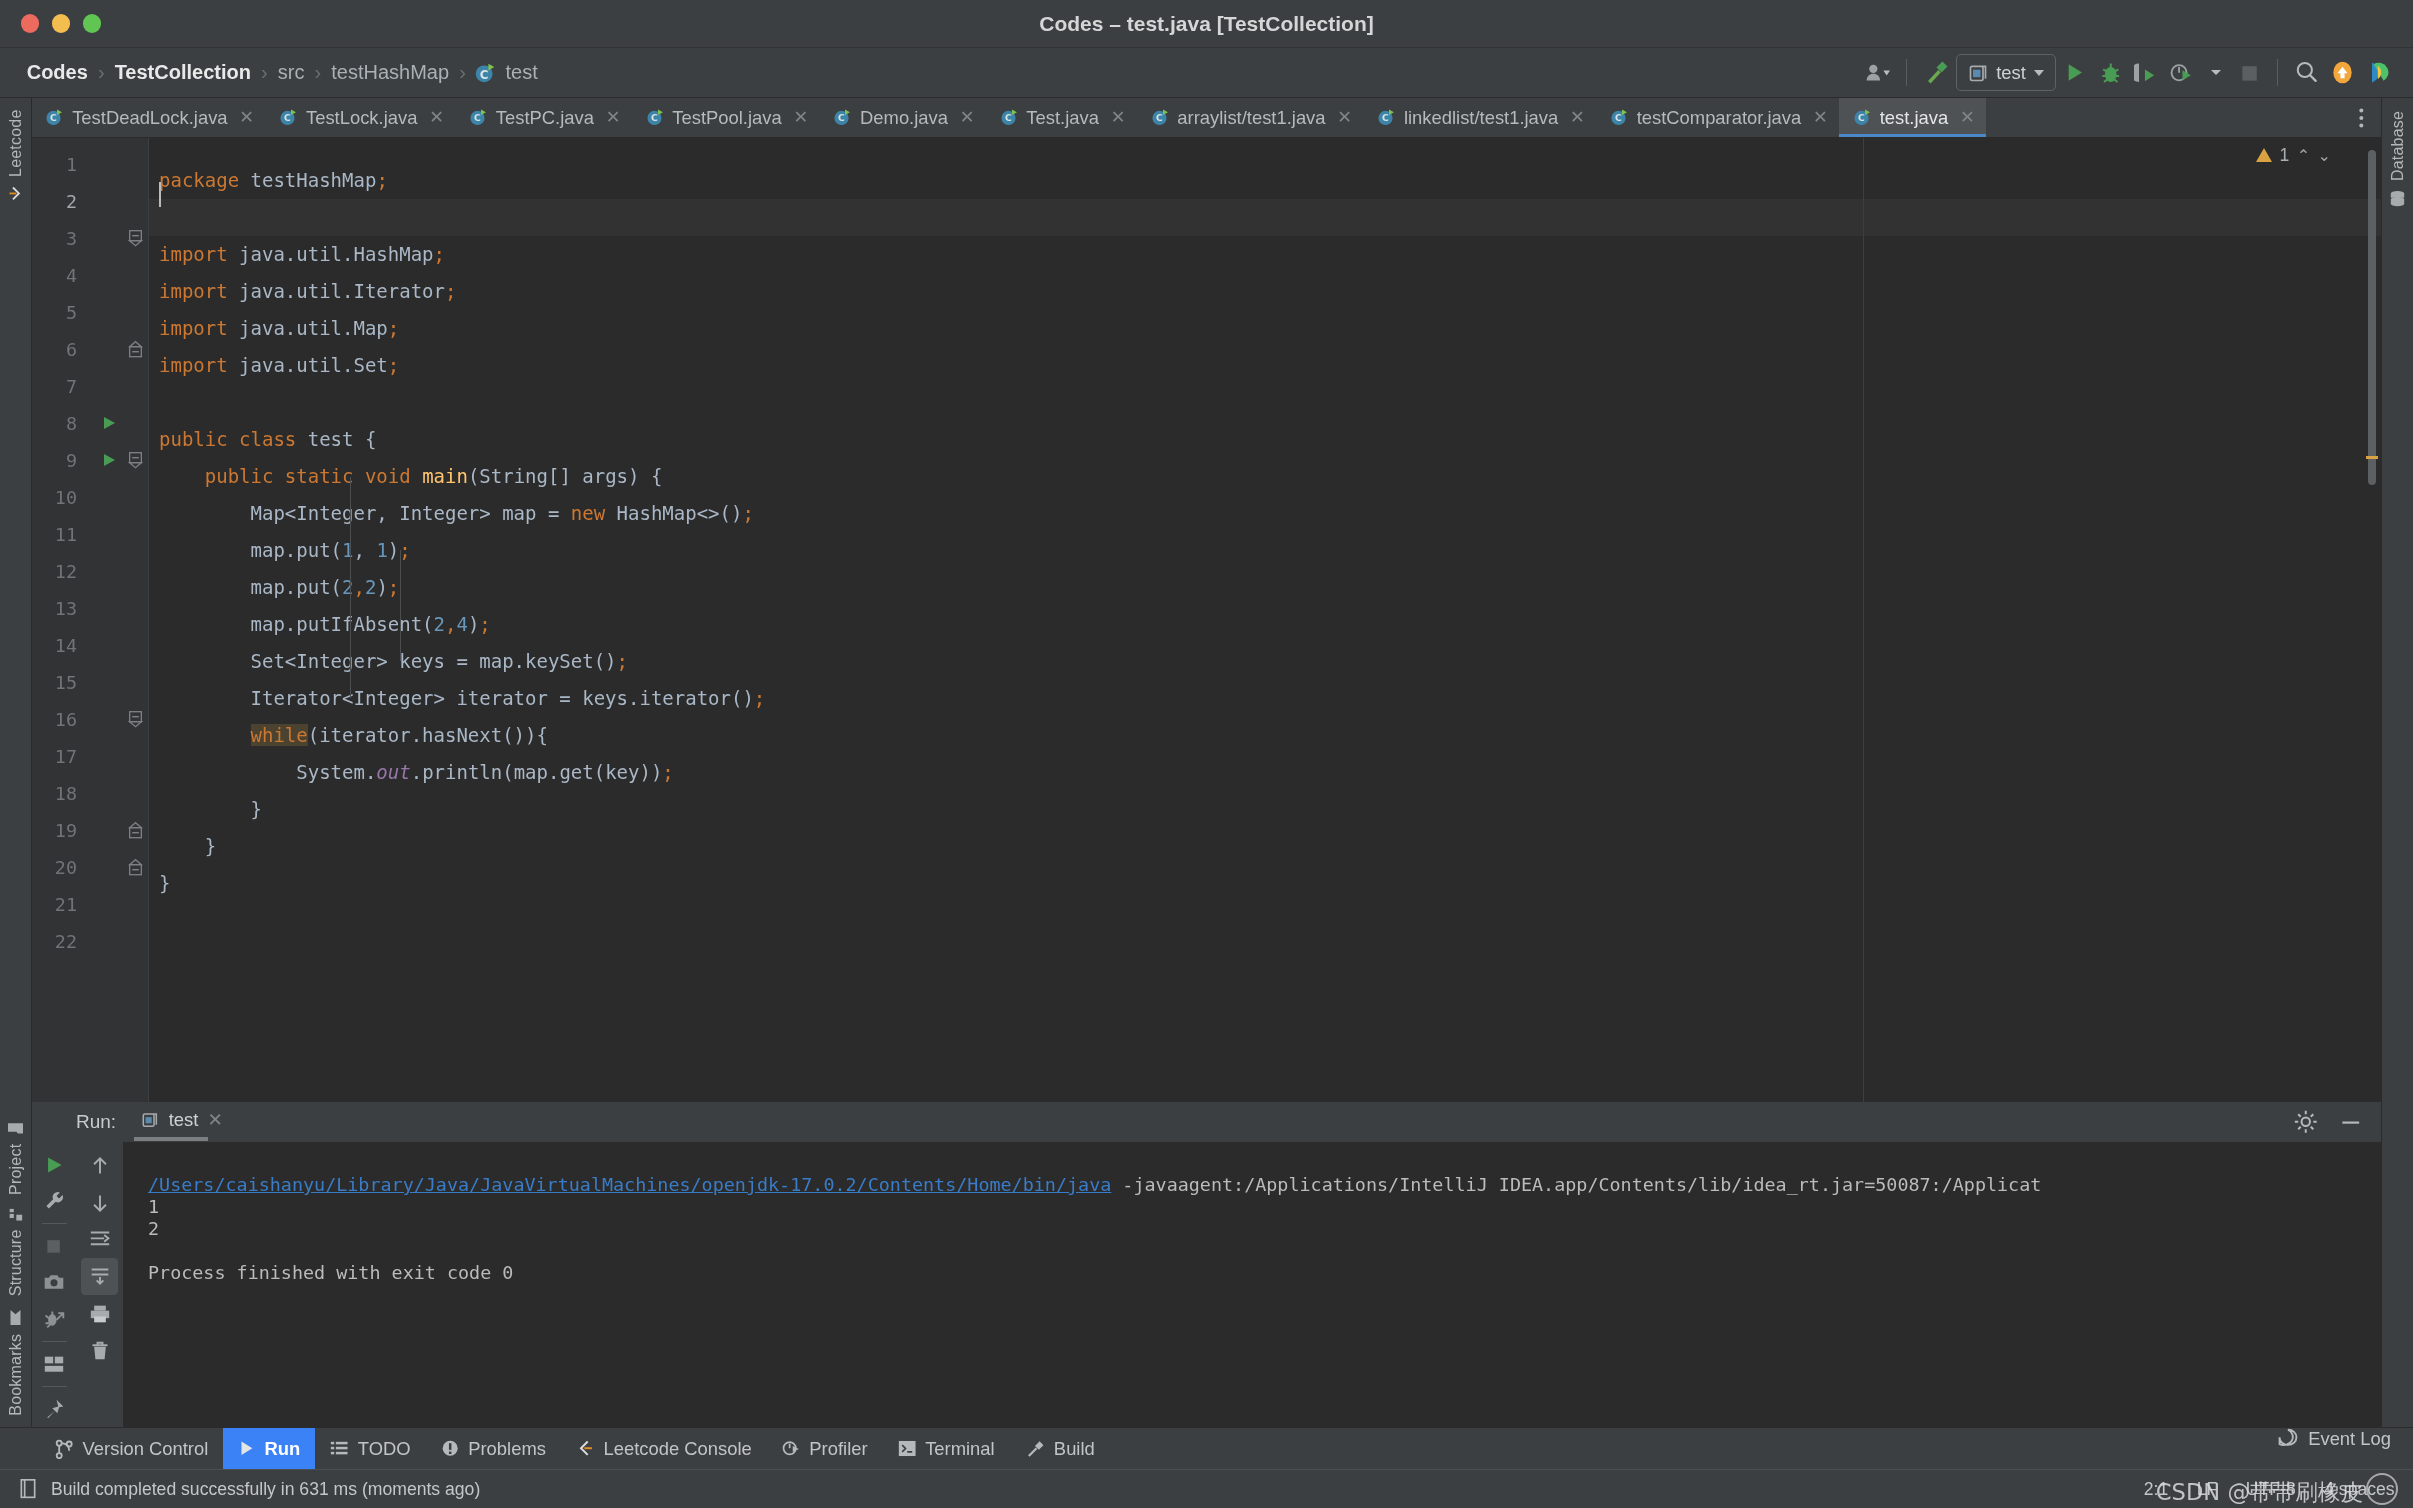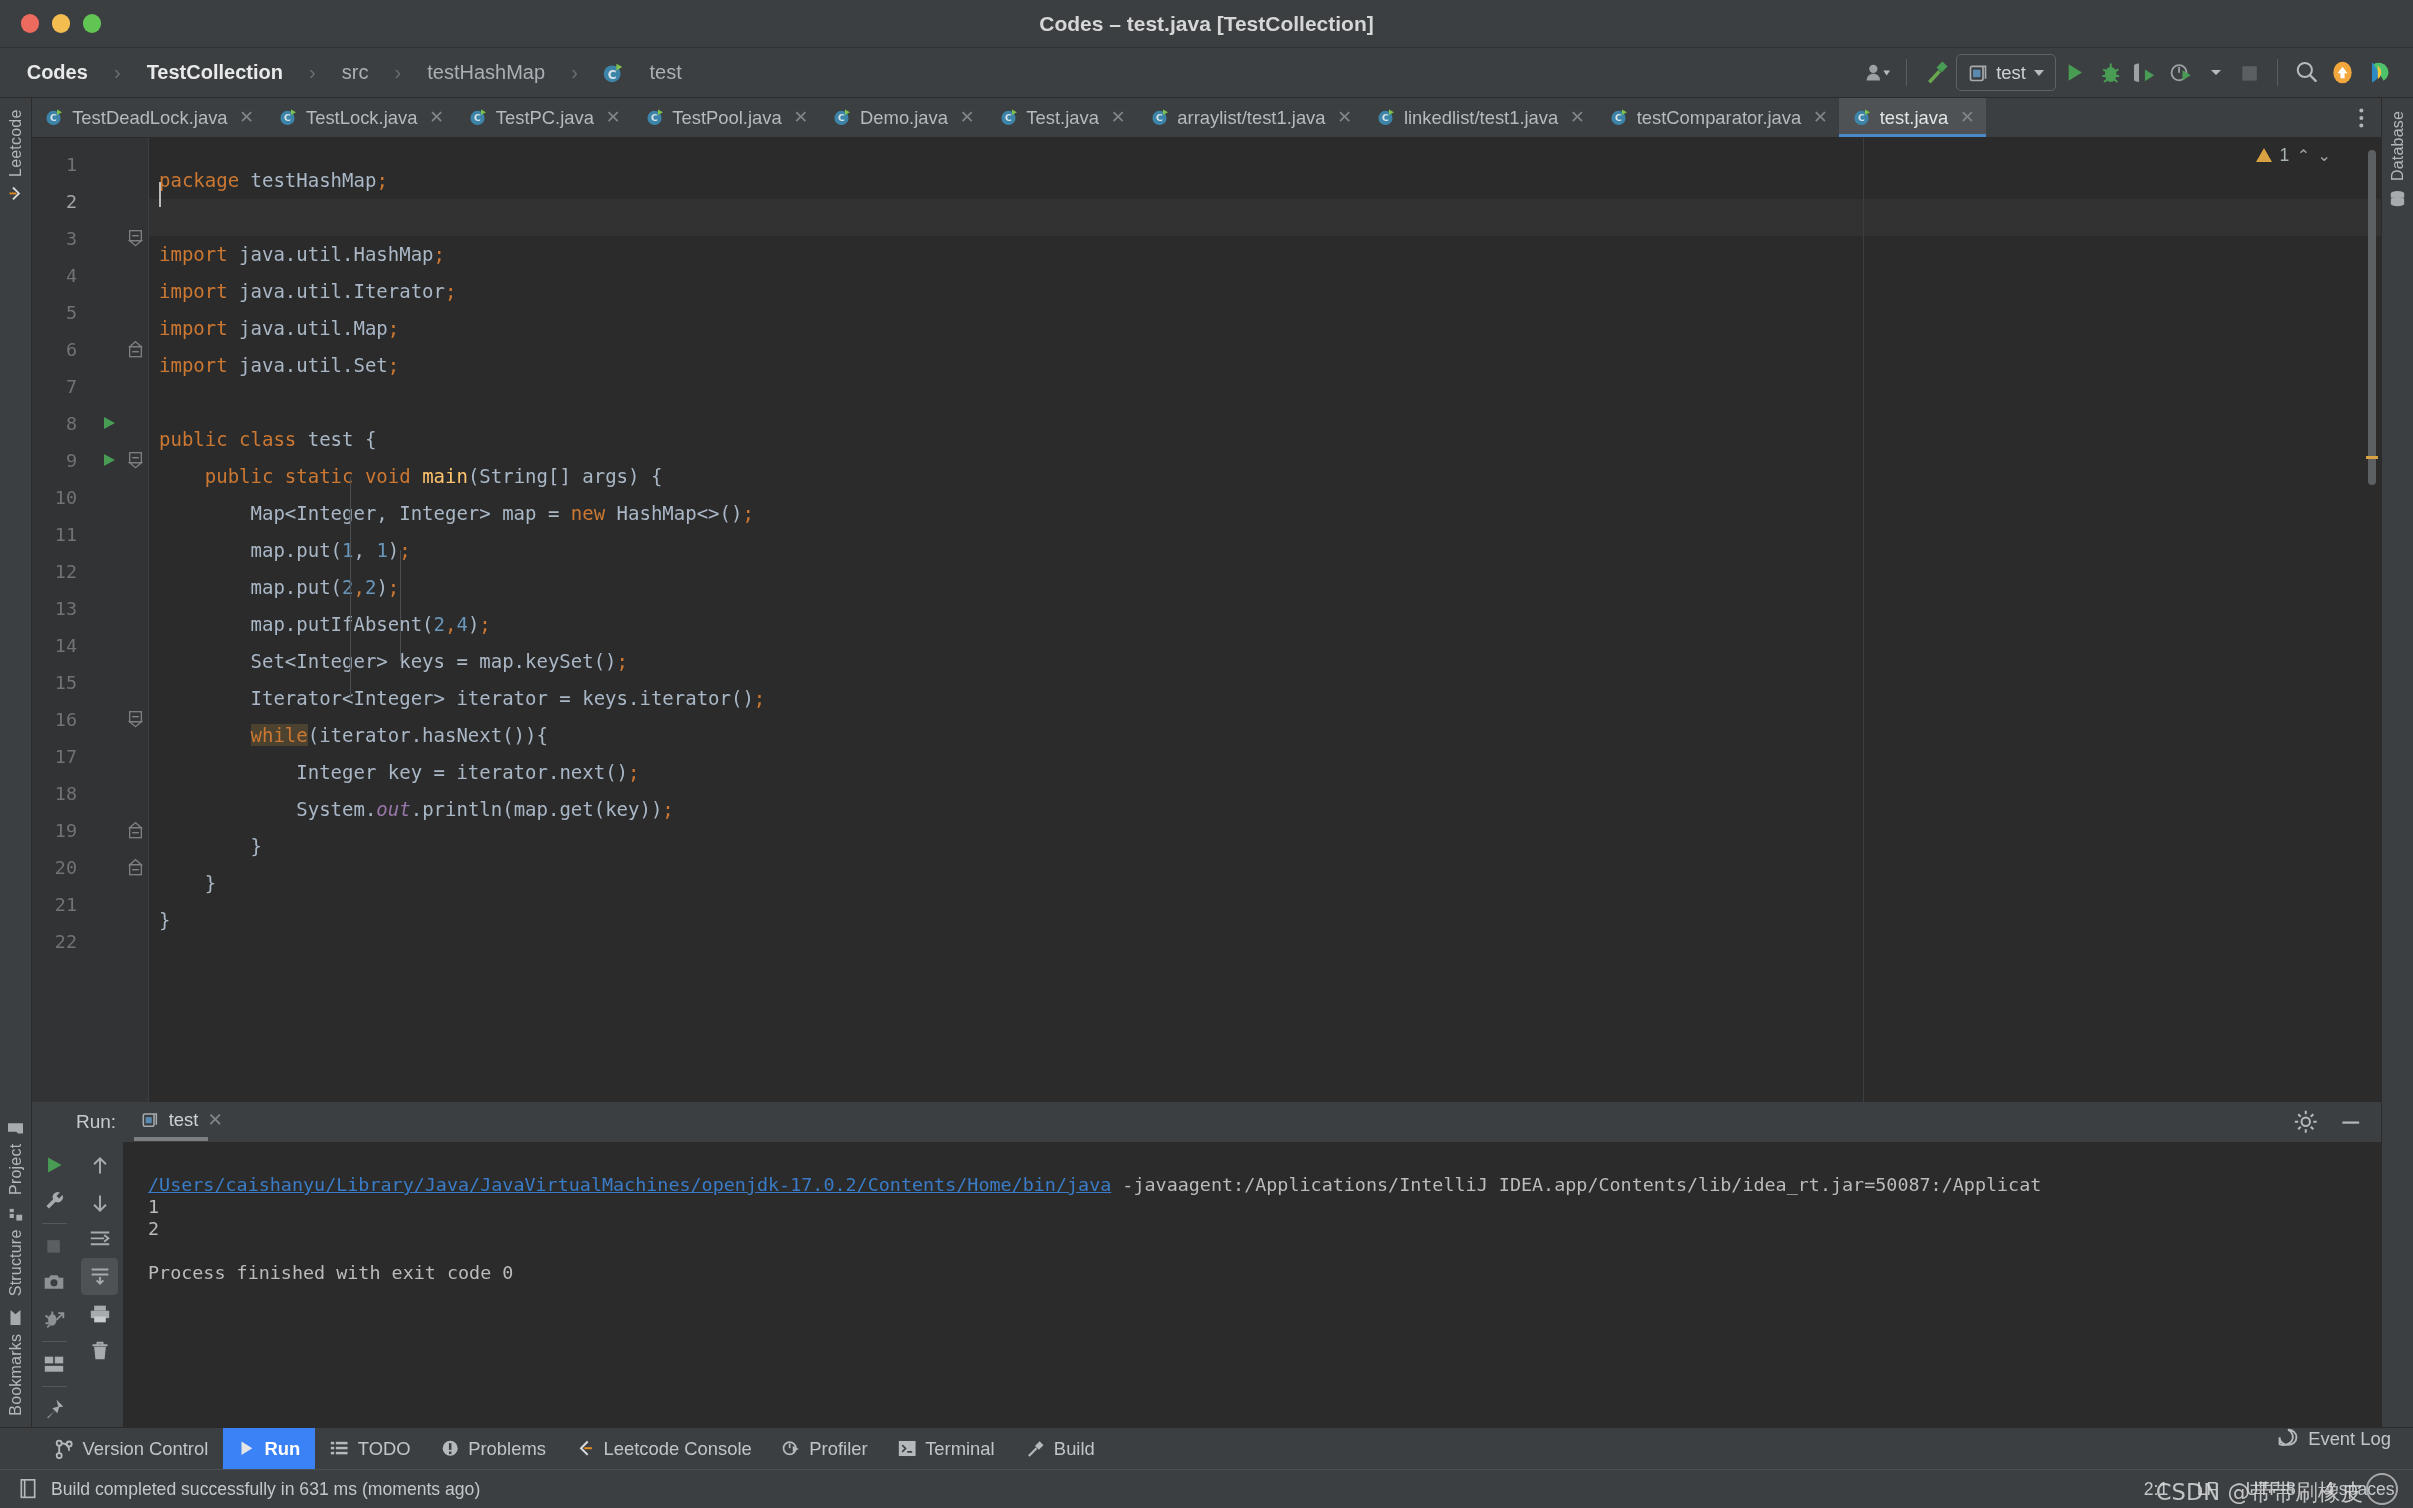--- a/index.html
+++ b/index.html
@@ -37,21 +37,21 @@
   }
 
   
   .navbar {
     height: 50px; min-height: 50px;
     background: #3c3f41;
     display: flex; align-items: center;
     padding: 0 15px 0 25px;
     border-bottom: 0.8px solid #2b2b2b;
   }
-  .crumbs { display: flex; align-items: center; gap: 16px; flex: 1; }
+  .crumbs { display: flex; align-items: center; gap: 0; flex: 1; }
   .crumb {
     font-size: 20px; color: #a9b0b6; padding: 2.5px 1.7px;
     white-space: nowrap;
   }
   .crumb.bold { color: #e8eaea; font-weight: bold; }
   .crumb-sep {
     color: #6d7073; font-size: 20px; margin: 0 8.4px; font-weight: 300;
   }
   .crumb-icon { margin-right: 7.5px; display: inline-flex; vertical-align: middle; }
 
@@ -647,21 +647,20 @@
             <div class="cline">&nbsp;</div>
             <div class="cline"><span class="kw">public class</span> <span class="txt">test {</span></div>
             <div class="cline">    <span class="kw">public static void</span> <span class="mth">main</span><span class="txt">(String[] args) {</span></div>
             <div class="cline">        <span class="txt">Map&lt;Integer, Integer&gt; map = </span><span class="kw">new</span><span class="txt"> HashMap&lt;&gt;()</span><span class="semi">;</span></div>
             <div class="cline">        <span class="txt">map.put(</span><span class="num">1</span><span class="txt">, </span><span class="num">1</span><span class="txt">)</span><span class="semi">;</span></div>
             <div class="cline">        <span class="txt">map.put(</span><span class="num">2</span><span class="semi">,</span><span class="num">2</span><span class="txt">)</span><span class="semi">;</span></div>
             <div class="cline">        <span class="txt">map.putIfAbsent(</span><span class="num">2</span><span class="semi">,</span><span class="num">4</span><span class="txt">)</span><span class="semi">;</span></div>
             <div class="cline">        <span class="txt">Set&lt;Integer&gt; keys = map.keySet()</span><span class="semi">;</span></div>
             <div class="cline">        <span class="txt">Iterator&lt;Integer&gt; iterator = keys.iterator()</span><span class="semi">;</span></div>
             <div class="cline">        <span class="sel-kw">while</span><span class="txt">(iterator.hasNext()){</span></div>
-            <div class="cline">            <span class="txt">Integer key = iterator.next()</span><span class="semi">;</span></div>
             <div class="cline">            <span class="txt">System.</span><span class="fld">out</span><span class="txt">.println(map.get(key))</span><span class="semi">;</span></div>
             <div class="cline">        <span class="txt">}</span></div>
             <div class="cline">    <span class="txt">}</span></div>
             <div class="cline"><span class="txt">}</span></div>
             <div class="cline">&nbsp;</div>
           </div>
         <div class="inspect">
           <span class="warn-tri"></span>
           <span>1</span>
           <span class="chev">⌃</span>

